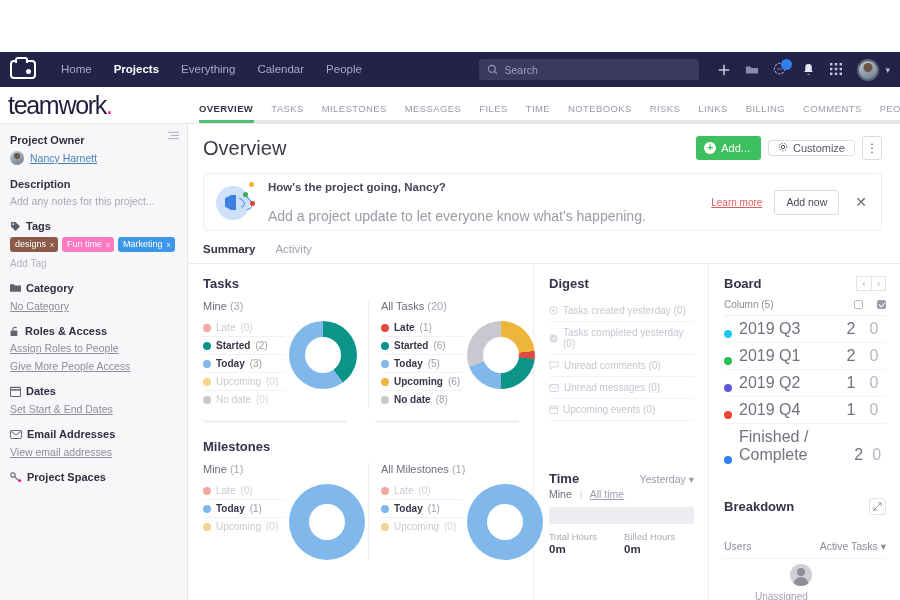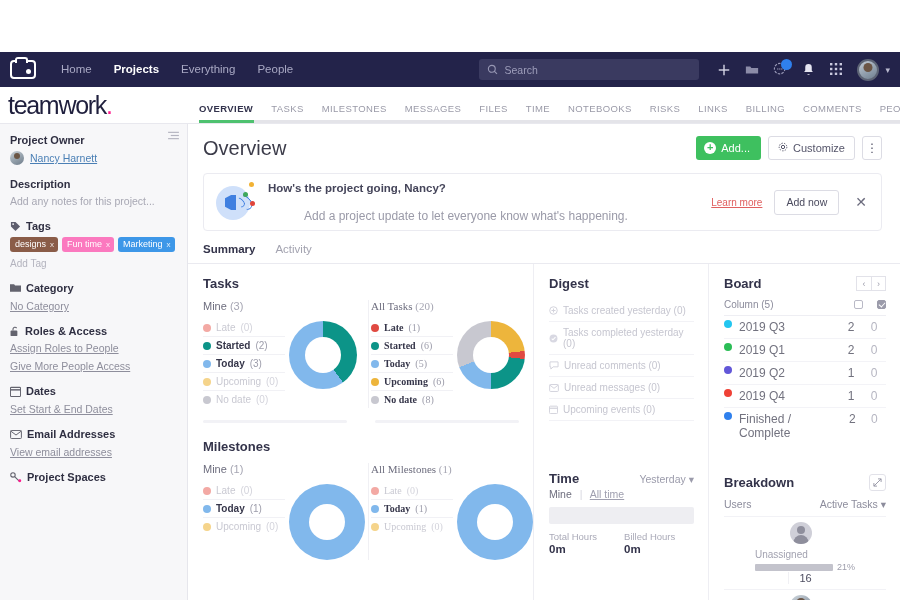--- a/index.html
+++ b/index.html
@@ -123,21 +123,21 @@
   .btn-add {
     background: #3ec05f; color:#fff; border:none; border-radius: 3px;
     font-size: 11px; height: 24px; padding: 0 11px 0 8px; display:flex; align-items:center;
     gap:5px; cursor:pointer; font-family:"Liberation Sans",sans-serif;
   }
   .btn-add .plus {
     width:12px;height:12px;border-radius:50%;background:#fff;color:#3ec05f;
     font-size:11px;line-height:11px;text-align:center;font-weight:bold;
   }
   .btn-cust {
-    background:#fff; border:1px solid #dcdce4; border-radius:3px; height:24px;
+    background:#fff; border:1px solid #dcdce4; border-radius:3px; height:16px;
     font-size:11px; color:#55556a; padding:0 9px; margin-left:7px; display:flex;
     align-items:center; gap:5px; cursor:pointer; font-family:"Liberation Sans",sans-serif;
   }
   .btn-kebab {
     background:#fff;border:1px solid #dcdce4;border-radius:3px;height:24px;width:20px;
     margin-left:7px;display:flex;align-items:center;justify-content:center;cursor:pointer;
     color:#55556a;font-size:12px;line-height:6px;
   }
 
   
@@ -152,21 +152,21 @@
     clip-path: polygon(0 22%, 55% 0, 100% 0, 100% 100%, 55% 100%, 0 78%);
   }
   .meg-wave { position:absolute; border: 1.5px solid #3f7fe0; border-radius:50%;
               border-color:#3f7fe0 transparent transparent #3f7fe0; }
   .w1 { left:20px; top:15px; width:8px; height:11px; transform: rotate(135deg); }
   .w2 { left:23px; top:12px; width:12px; height:17px; transform: rotate(135deg); }
   .d1 { position:absolute; width:5px;height:5px;border-radius:50%;background:#f2b233; right:2px; top:0px;}
   .d2 { position:absolute; width:5px;height:5px;border-radius:50%;background:#3fa85c; right:8px; top:10px;}
   .d3 { position:absolute; width:5px;height:5px;border-radius:50%;background:#e0453b; right:1px; top:19px;}
   .bn-title { font-size: 11.5px; color: #45455a; font-weight: bold; margin-bottom: 15px;}
-  .bn-sub { font-size: 12px; color: #9a9aa8; margin-left: 36px; }
+  .bn-sub { font-size: 14px; color: #9a9aa8; }
   .bn-spacer { flex:1; }
   .learn { font-size:10px; color:#e06060; text-decoration:underline; margin-right:12px; cursor:pointer;}
   .btn-addnow { background:#fff;border:1px solid #dcdce4;border-radius:3px;height:25px;
                 font-size:10.5px;color:#4a4a5e;padding:0 11px;cursor:pointer;
                 font-family:"Liberation Sans",sans-serif;}
   .bn-close { margin-left:16px; font-size:14px; color:#6b6b7d; cursor:pointer; }
 
   
   .stabs { display:flex; gap:20px; padding: 12px 0 0 15px; border-bottom:1px solid #eaeaf0; margin:0 0 0 0;}
   .stab { font-size:11.5px; color:#a3a3b0; padding-bottom:8px; cursor:pointer; }
@@ -178,21 +178,21 @@
   .col-mid  { width: 175px; flex:none; border-left:1px solid #eeeef3;}
   .col-right{ width: 192px; flex:none; border-left:1px solid #eeeef3;}
 
   .wg { padding: 12px 14px 0 15px; }
   .wg-title { font-size: 13px; font-weight:bold; color:#33334a; margin-bottom: 9px;}
   .wg-title-row { display:flex; align-items:center; }
   .wg-title-row .sp { flex:1; }
 
   .dual { display:flex; }
   .halfw { width: 165px; flex:none; }
-  .halfw + .halfw { border-left:1px solid #f0f0f4; padding-left: 2px; font-family: Liberation Serif, serif; }
+  .halfw + .halfw { border-left:1px solid #f0f0f4; padding-left: 12px; }
   .sub-h { font-size: 11px; color:#6d6d7e; margin-bottom: 7px; }
   .sub-h .cnt { color:#a6a6b3; }
 
   .legend-wrap { display:flex; align-items:flex-start; }
   .legend { width: 82px; flex:none; }
   .lg { display:flex; align-items:center; gap:5px; font-size:10px; padding: 3px 0;
         border-bottom:1px solid #f1f1f5; }
   .lg:last-child { border-bottom:none; }
   .lg .sw { width:8px;height:8px;border-radius:50%;flex:none; }
   .lg .nm { color:#36364a; font-weight:bold; }
@@ -213,21 +213,21 @@
   .dg .i { display:flex; color:#d2d2dc; }
 
   
   .bd-head { display:flex; align-items:center; font-size:10px; color:#8c8c9c; padding-bottom:5px;
              border-bottom:1px solid #eeeef3; }
   .bd-head .sp { flex:1; }
   .chk { width:9px;height:9px;border:1px solid #b9b9c6;border-radius:2px;margin-left:14px;}
   .chk.filled{ background:#9b9baa;border-color:#9b9baa;position:relative;}
   .chk.filled:after{content:"";position:absolute;left:2px;top:0px;width:3px;height:5px;
      border:solid #fff;border-width:0 1.3px 1.3px 0;transform:rotate(42deg);}
-  .bd-row { display:flex; align-items:flex-start; font-size:12px; color:#72727f;
+  .bd-row { display:flex; align-items:flex-end; font-size:16px; color:#72727f;
             padding: 4px 0; border-bottom:1px solid #f3f3f7; }
   .bd-row .dotc { width:8px;height:8px;border-radius:50%;margin-right:7px;flex:none; }
   .bd-row .sp { flex:1; }
   .bd-row .n1 { width:22px; text-align:center; color:#72727f;}
   .bd-row .n2 { width:24px; text-align:center; color:#b6b6c2;}
   .arrows { display:flex; gap:0; }
   .arw { width:15px;height:15px;border:1px solid #e2e2e9;display:flex;align-items:center;
          justify-content:center;font-size:9px;color:#a0a0ae;cursor:pointer;}
   .arw:first-child{border-right:none;}
 
@@ -272,20 +272,21 @@
 
 <div id="app">
 
   <div class="topband"></div>
 
   <div class="topnav">
     <div class="logo-box"></div>
     <div class="topnav-item">Home</div>
     <div class="topnav-item active">Projects</div>
     <div class="topnav-item">Everything</div>
+    <div class="topnav-item">Calendar</div>
     <div class="topnav-item">People</div>
     <div class="nav-spacer"></div>
 
     <div class="searchbox">
       <span class="sicon">
         <svg width="11" height="11" viewBox="0 0 16 16">
             <circle cx="7" cy="7" r="5" fill="none" stroke="#b6b6cf" stroke-width="1.6"></circle>
             <line x1="10.5" y1="10.5" x2="14.5" y2="14.5" stroke="#b6b6cf" stroke-width="1.6"></line>
           </svg>
       </span>
@@ -793,21 +794,21 @@
           <div class="wg" style="padding-top:30px">
             <div class="wg-title-row">
               <div class="wg-title" style="margin-bottom:0">Breakdown</div>
               <div class="sp"></div>
               <div class="expand">
                 <svg width="9" height="9" viewBox="0 0 10 10">
                     <path d="M1 9 9 1M5.6 1H9v3.4M4.4 9H1V5.6" fill="none" stroke="#9a9aa8" stroke-width="1.1"></path>
                   </svg>
               </div>
             </div>
-            <div class="bk-head" style="margin-top:7px">
+            <div class="bk-head" style="margin-top:25px">
               <span>Users</span>
               <span class="sp"></span>
               <span><span>Active Tasks</span> ▾</span>
             </div>
             <div class="bk-row">
               <span class="av-md av-unassigned"></span>
               <span class="bk-mid">
                 <span class="bk-name">Unassigned</span>
                 <span class="bk-barline">
                   <span class="bk-bar" style="width:78px;background:#c3c3cc"></span>

